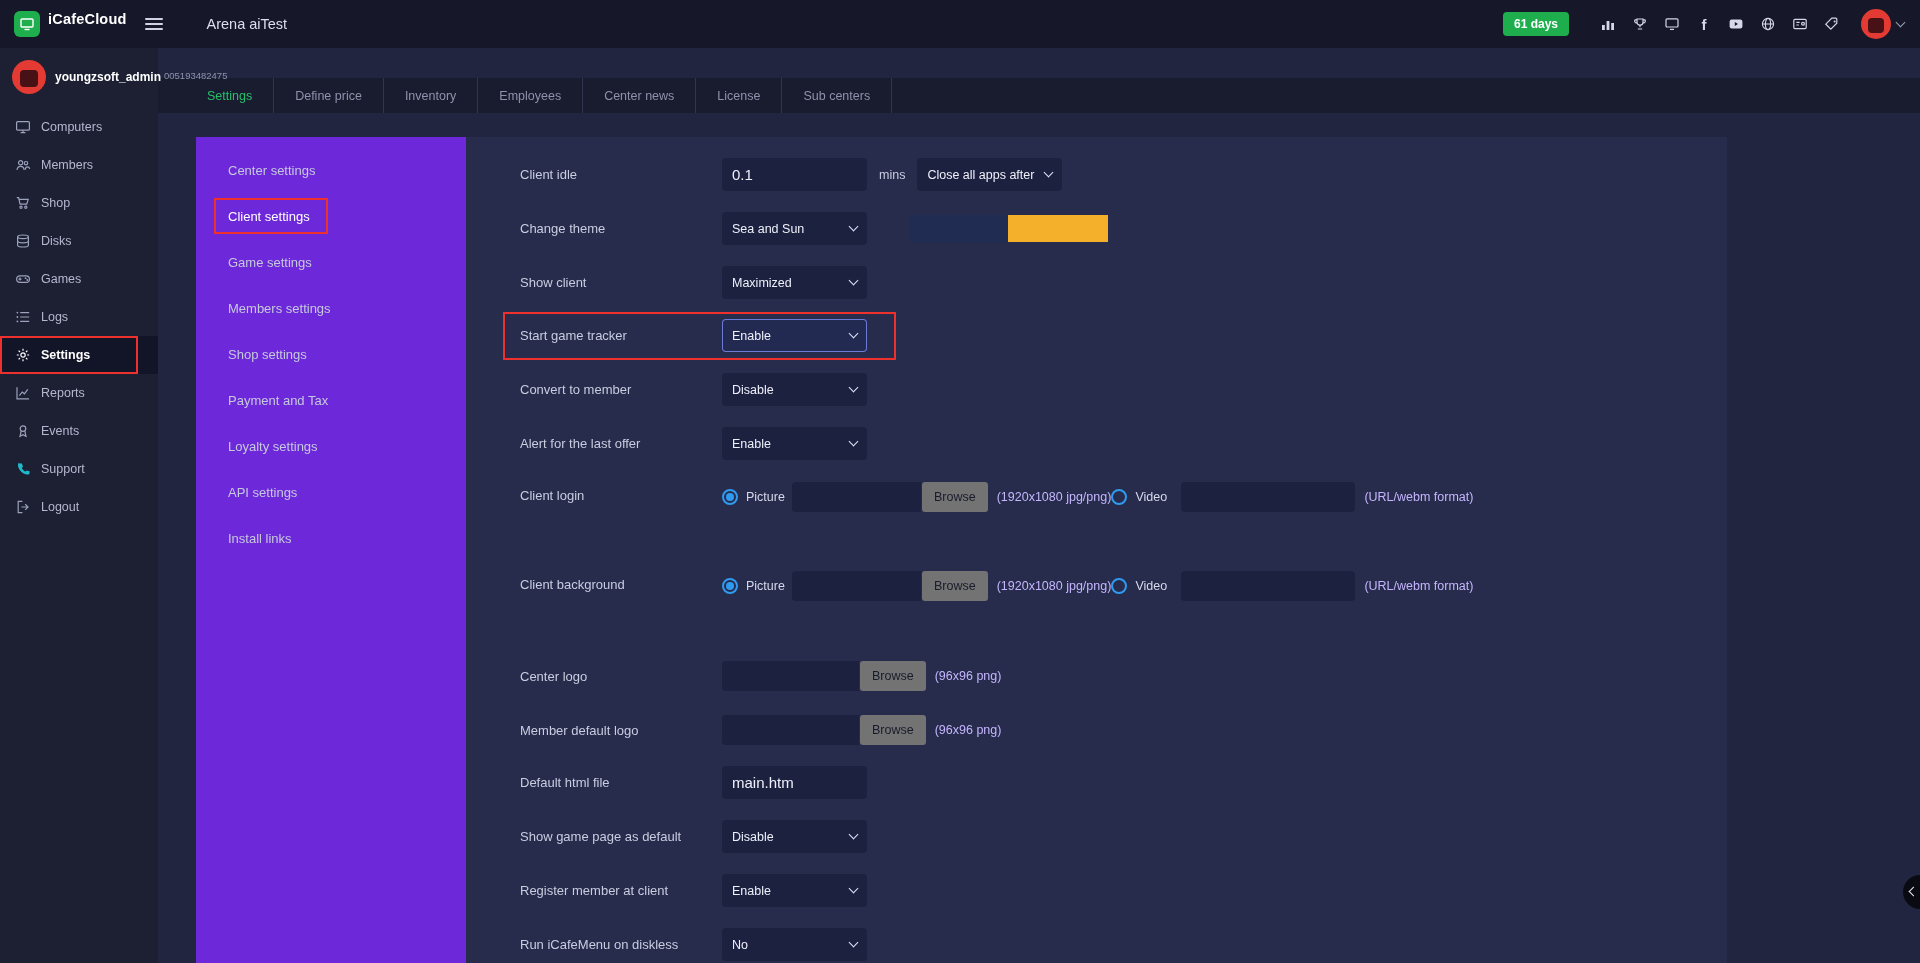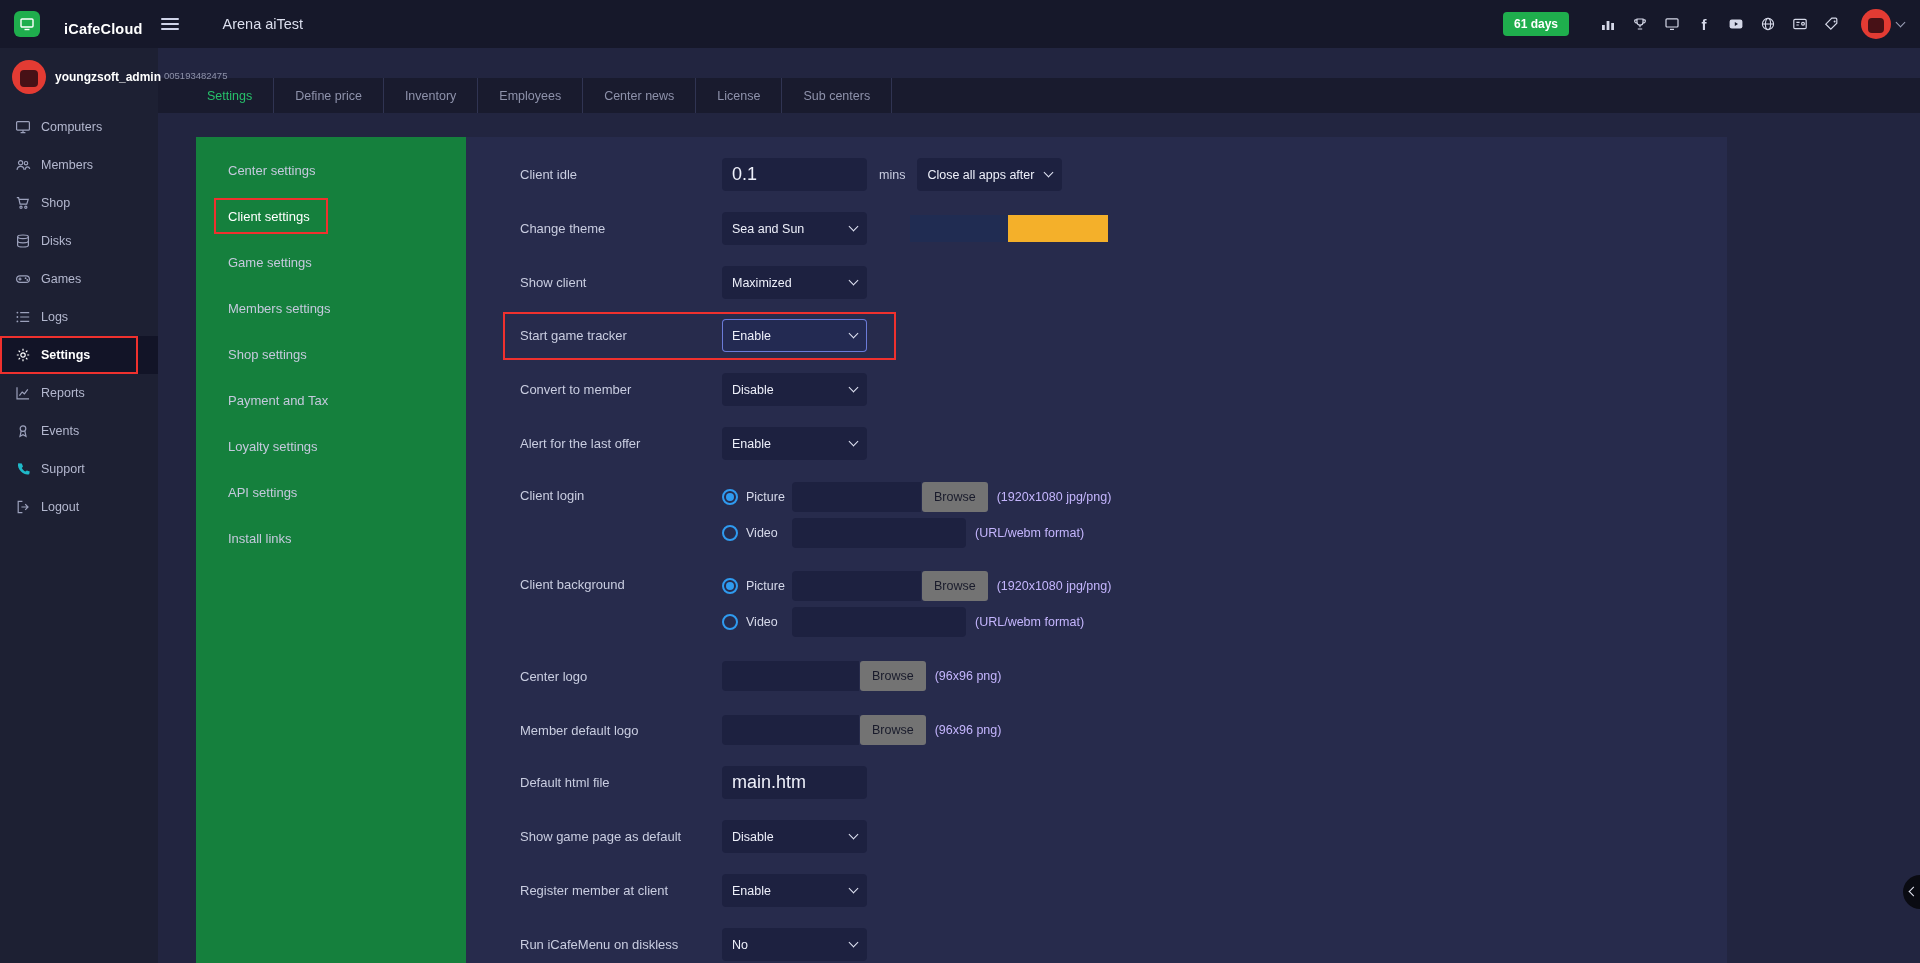--- a/index.html
+++ b/index.html
@@ -10,21 +10,21 @@
     font-family:"Liberation Sans", sans-serif;
     -webkit-font-smoothing:antialiased;
   }
   .app { position:relative; width:1920px; height:963px; overflow:hidden; }
 
   
   .topbar {
     position:absolute; left:0; top:0; width:1920px; height:48px;
     background:#16182a; display:flex; align-items:center; z-index:10;
   }
-  .logo { display:flex; align-items:flex-end; gap:24px; padding-left:14px; }
+  .logo { display:flex; align-items:flex-start; gap:8px; padding-left:14px; }
   .logo-mark { width:26px; height:26px; border-radius:6px; background:#1fae4d;
     display:flex; align-items:center; justify-content:center; }
   .logo-text { color:#ffffff; font-size:14.5px; font-weight:700; letter-spacing:.2px; }
   .hamburger { margin-left:18px; width:18px; display:flex; flex-direction:column; gap:3px; cursor:pointer; }
   .hamburger i { display:block; height:2px; background:#cfd3e8; border-radius:1px; }
   .topbar-title { margin-left:44px; color:#dcdfee; font-size:14.5px; }
   .topbar-right { margin-left:auto; display:flex; align-items:center; gap:14px; padding-right:16px; }
   .days-badge { background:#1fae4d; color:#fff; font-size:12px; font-weight:600;
     padding:5px 11px; border-radius:4px; margin-right:16px; cursor:pointer; }
   .tb-icon { width:18px; height:18px; color:#d5d8e8; display:flex; align-items:center;
@@ -57,21 +57,21 @@
 
   
   .tabstrip { position:absolute; left:158px; top:78px; width:1762px; height:35px; background:#191b2e;
     display:flex; align-items:stretch; padding-left:28px; }
   .tab { padding:0 21px; display:flex; align-items:center; font-size:12.5px; color:#8e92ab;
     border-right:1px solid #30345280; border-right:1px solid #303452; cursor:pointer; white-space:nowrap; }
   .tab.active { color:#27c06a; }
 
   
   .card { position:absolute; left:196px; top:137px; width:1531px; height:826px; background:#272b4c; }
-  .submenu { position:absolute; left:0; top:0; width:270px; height:826px; background:#15803d; padding-top:10px; }
+  .submenu { position:absolute; left:0; top:0; width:270px; height:826px; background:#6d28d9; padding-top:10px; }
   .submenu-item { height:46px; display:flex; align-items:center; padding-left:32px;
     font-size:13px; color:#c5c9dd; cursor:pointer; }
   .submenu-item.current { color:#ffffff; }
   .submenu-red-frame { position:absolute; left:18px; top:61px; width:114px; height:36px;
     border:2px solid #ef312e; pointer-events:none; }
 
   .form { position:absolute; left:270px; top:0; width:1261px; height:826px; }
   .row { position:absolute; left:54px; display:flex; align-items:center; }
   .row.multi { align-items:flex-start; }
   .row.multi .flabel { margin-top:9px; }
@@ -81,24 +81,24 @@
   .sel select {
     width:100%; height:100%; background:#1d2140; color:#eef0fa; border:none; border-radius:4px;
     padding:0 26px 0 10px; font-size:12.5px; appearance:none; -webkit-appearance:none; -moz-appearance:none;
     font-family:inherit; cursor:pointer;
   }
   .sel .chev { position:absolute; right:10px; top:11px; width:7px; height:7px;
     border-right:1.7px solid #e2e5f4; border-bottom:1.7px solid #e2e5f4; transform:rotate(45deg); pointer-events:none; }
   .sel.focused select { background:#232a52; box-shadow:0 0 0 1px #6b7bd8 inset; }
 
   .txt { width:145px; height:33px; background:#1d2140; border:none; border-radius:4px;
-    color:#eef0fa; padding:0 10px; font-size:18px; font-family:inherit; }
+    color:#eef0fa; padding:0 10px; font-size:15px; font-family:inherit; }
   .unit { margin:0 12px; font-size:12.5px; color:#c9cde0; }
 
-  .ucol { display:flex; flex-direction:column; }
+  .ucol { display:flex; }
   .uline { height:36px; display:flex; align-items:center; }
   .radio { width:16px; height:16px; border:2px solid #2f9bf0; border-radius:50%; margin-right:8px;
     cursor:pointer; flex:none; }
   .radio.checked::after { content:""; display:block; width:8px; height:8px; margin:2px;
     border-radius:50%; background:#2f9bf0; }
   .rlabel { width:46px; font-size:12.5px; color:#d6d9ea; flex:none; }
   .file { width:129px; height:30px; background:#1d2140; border:none; border-radius:4px 0 0 4px;
     color:#eef0fa; padding:0 9px; font-size:12.5px; font-family:inherit; }
   .file-wide { width:174px; height:30px; background:#1d2140; border:none; border-radius:4px;
     color:#eef0fa; padding:0 9px; font-size:12.5px; font-family:inherit; }

